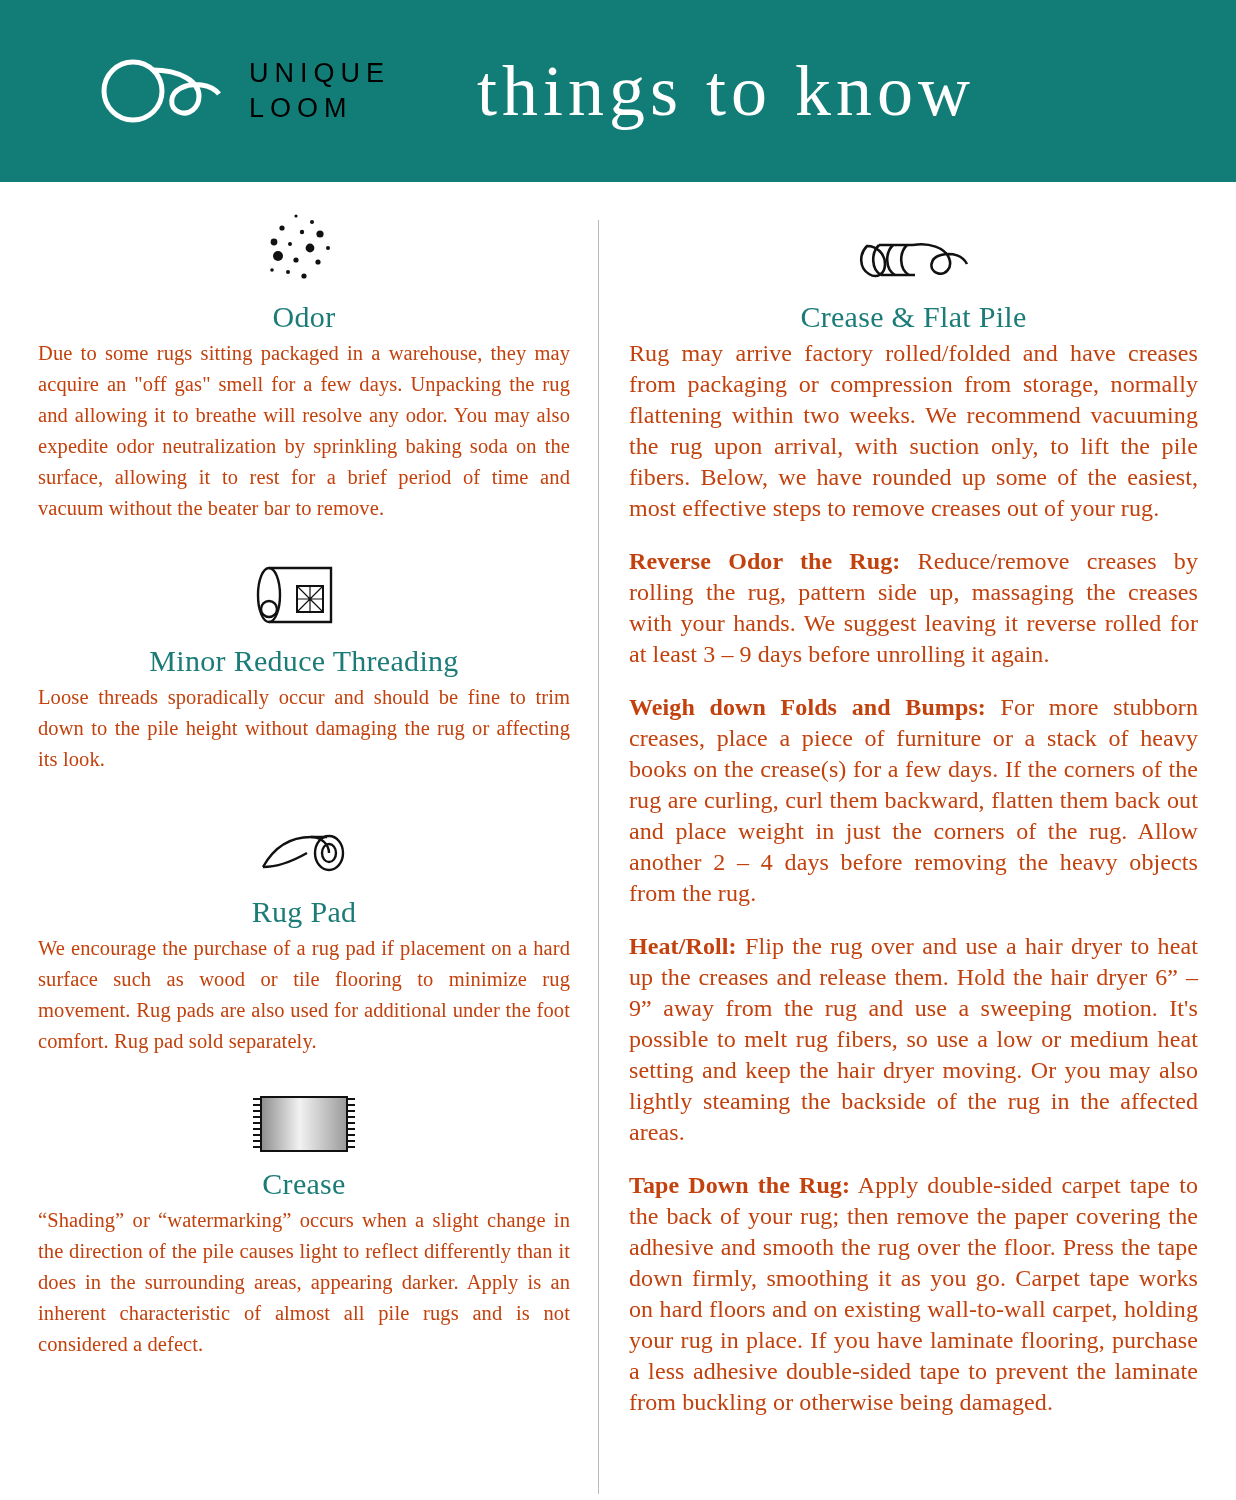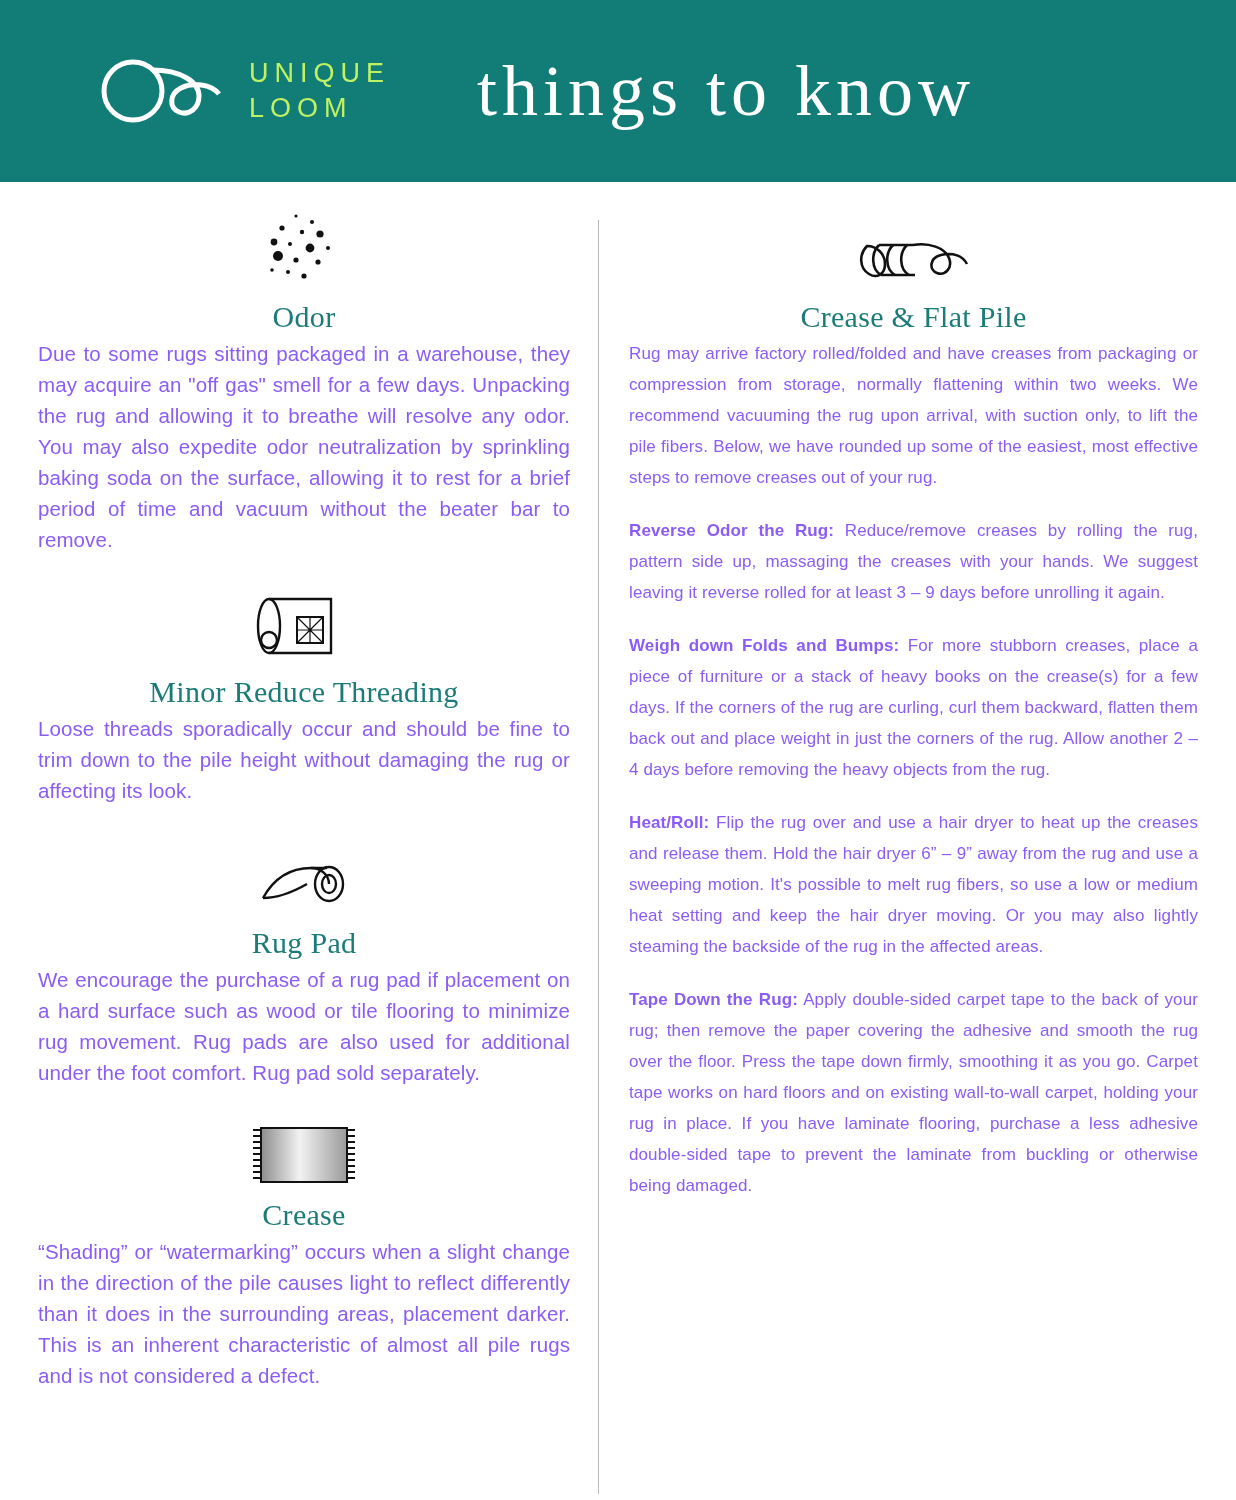--- a/index.html
+++ b/index.html
@@ -29,21 +29,21 @@
     display: flex;
     align-items: center;
     gap: 22px;
   }
   .brand-mark {
     width: 132px;
     height: 74px;
     flex: none;
   }
   .brand-words {
-    color: #bef264;
+    color: #000000;
     font-family: "Liberation Sans", sans-serif;
     font-size: 27px;
     letter-spacing: 6px;
     line-height: 1.28;
     font-weight: 400;
   }
   .headline {
     position: absolute;
     left: 16px;
     right: 0;
@@ -92,33 +92,33 @@
     font-family: Liberation Serif, serif;
     font-weight: 400;
     font-size: 30px;
     color: #1b7c77;
     text-align: center;
     margin: 6px 0 4px 0;
     letter-spacing: 0.3px;
   }
 
   p.body-text {
-    font-family: Liberation Sans, sans-serif;
+    font-family: Liberation Serif, serif;
     font-size: 20.5px;
     line-height: 31px;
-    color: #8b5cf6;
+    color: #c2410c;
     text-align: justify;
     margin: 1px 0 18px 0;
     letter-spacing: 0.1px;
   }
   p.body-text.last { margin-bottom: 0; }
   .lead {
     font-weight: bold;
   }
-  .col-right p.body-text { font-size: 17px; line-height: 31px; }
+  .col-right p.body-text { font-size: 24px; line-height: 31px; }
   .col-right .para-gap { margin-bottom: 22px; }
 </style>
 </head>
 <body>
 
 <div class="header">
   <div class="brand">
     <span class="brand-mark">
       <svg viewBox="0 0 132 74" width="132" height="74" aria-hidden="true">
         <g fill="none" stroke="#ffffff" stroke-width="5">
@@ -203,21 +203,21 @@
           </linearGradient>
         </defs>
         <rect x="22" y="10" width="86" height="54" fill="url(#shadeGrad)" stroke="#111111" stroke-width="2"></rect>
         <g stroke="#111111" stroke-width="2.2">
           <path d="M14 12 h8 M14 18 h8 M14 24 h8 M14 30 h8 M14 36 h8 M14 42 h8 M14 48 h8 M14 54 h8 M14 60 h8"></path>
           <path d="M108 12 h8 M108 18 h8 M108 24 h8 M108 30 h8 M108 36 h8 M108 42 h8 M108 48 h8 M108 54 h8 M108 60 h8"></path>
         </g>
       </svg>
     </div>
     <h2 class="section-title">Crease</h2>
-    <p class="body-text last">“Shading” or “watermarking” occurs when a slight change in the direction of the pile causes light to reflect differently than it does in the surrounding areas, placement darker. This is an inherent characteristic of almost all pile rugs and is not considered a defect.</p>
+    <p class="body-text last">“Shading” or “watermarking” occurs when a slight change in the direction of the pile causes light to reflect differently than it does in the surrounding areas, appearing darker. Apply is an inherent characteristic of almost all pile rugs and is not considered a defect.</p>
   </div>
 
   <div class="divider"></div>
 
   <div class="col col-right">
 
     <div class="icon-wrap">
       <svg width="130" height="70" viewBox="0 0 130 70" aria-hidden="true">
         <g fill="none" stroke="#111111" stroke-width="2.6">
           <path d="M18 22 C 10 30, 10 44, 20 50 C 28 55, 36 50, 36 40 C 36 30, 28 22, 18 22 Z"></path>

